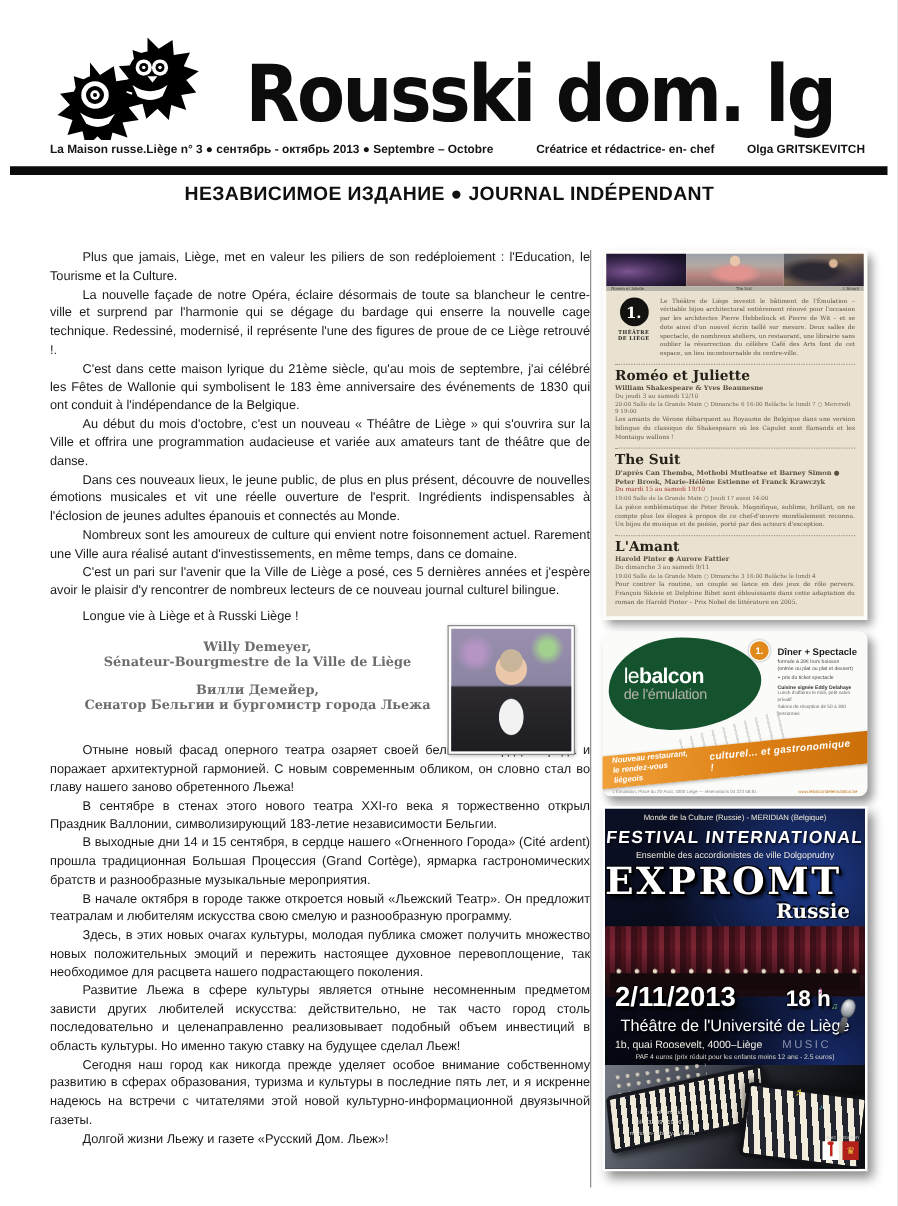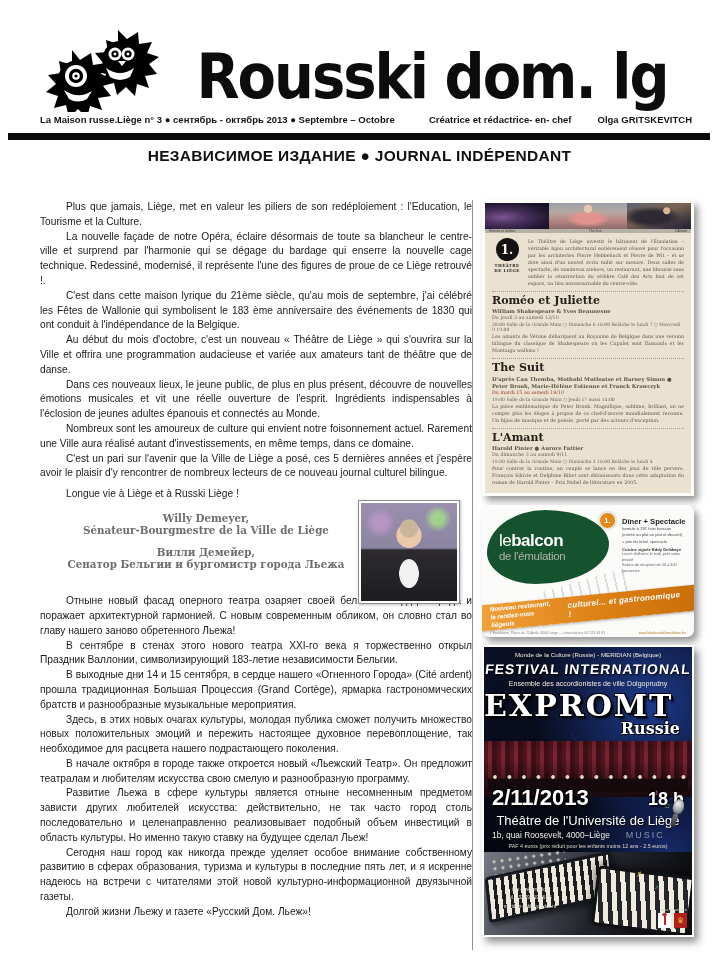--- a/index.html
+++ b/index.html
@@ -146,21 +146,21 @@
           linear-gradient(180deg,rgba(0,0,0,.15) 0%,rgba(0,0,0,0) 30%,rgba(0,0,0,.55) 85%),
           repeating-linear-gradient(90deg,#551520 0 4px,#7b2433 4px 8px,#40101a 8px 13px);}
   .pe-stage-floor{position:absolute;left:0;right:0;bottom:0;height:30%;
         background:linear-gradient(180deg,#2b1216,#180a0d);}
   .pe-musicians{position:absolute;bottom:5px;left:4px;right:4px;height:18px;
         background:
           radial-gradient(circle at 7px 3px,#e8ddc8 1.6px,rgba(0,0,0,0) 2.1px) 0 0/14.5px 18px repeat-x,
           linear-gradient(180deg,rgba(0,0,0,0) 4px,#15090c 5px);}
   .pe-datetime{position:relative;display:flex;align-items:baseline;padding:0 8px;
         margin-top:-12px;z-index:2;color:#fff;font-weight:bold;
-        text-shadow:2px 2px 2px #000,-1px -1px 1px #000;justify-content:space-between;}
+        text-shadow:2px 2px 2px #000,-1px -1px 1px #000;}
   .pe-date{font-size:22px;}
   .pe-time{font-size:18px;margin-left:40px;}
   .pe-venue{position:relative;font-size:13px;font-weight:normal;color:#fff;padding:2px 8px 0;
         text-shadow:1px 1px 2px #000;text-align:center;}
   .pe-addr-row{position:relative;display:flex;align-items:baseline;padding:2px 8px 0;}
   .pe-address{font-size:8.4px;color:#f2efe6;}
   .pe-music{margin-left:16px;font-size:9px;letter-spacing:2px;color:#8b93ad;}
   .pe-paf{position:relative;font-size:5.4px;color:#ded9cc;text-align:center;margin-top:3px;}
   .pe-accordion{position:relative;flex:1;margin-top:3px;
         background:linear-gradient(115deg,#757a85 0%,#4a4e58 28%,#23252c 55%,#0e0f13 85%);}
@@ -252,22 +252,22 @@
       <div>Willy Demeyer,</div>
       <div>Sénateur-Bourgmestre de la Ville de Liège</div>
       <div class="sig-ru">Вилли Демейер,</div>
       <div>Сенатор Бельгии и бургомистр города Льежа</div>
     </div>
 
     <div class="article-ru">
       <p>Отныне новый фасад оперного театра озаряет своей белизной сердце города и поражает архитектурной гармонией. С новым современным обликом, он словно стал во главу нашего заново обретенного Льежа!</p>
       <p>В сентябре в стенах этого нового театра XXI-го века я торжественно открыл Праздник Валлонии, символизирующий 183-летие независимости Бельгии.</p>
       <p>В выходные дни 14 и 15 сентября, в сердце нашего «Огненного Города» (Cité ardent) прошла традиционная Большая Процессия (Grand Cortège), ярмарка гастрономических братств и разнообразные музыкальные мероприятия.</p>
+      <p>В начале октября в городе также откроется новый «Льежский Театр». Он предложит театралам и любителям искусства свою смелую и разнообразную программу.</p>
       <p>Здесь, в этих новых очагах культуры, молодая публика сможет получить множество новых положительных  эмоций и пережить настоящее духовное перевоплощение, так необходимое для расцвета нашего подрастающего поколения.</p>
-      <p>В начале октября в городе также откроется новый «Льежский Театр». Он предложит театралам и любителям искусства свою смелую и разнообразную программу.</p>
       <p>Развитие Льежа в сфере культуры является отныне несомненным предметом зависти других любителей искусства: действительно, не так часто город столь последовательно и целенаправленно реализовывает подобный объем инвестиций в область культуры. Но именно такую ставку на будущее сделал Льеж!</p>
       <p>Сегодня наш город как никогда прежде уделяет особое внимание собственному развитию в сферах образования, туризма и культуры в последние пять лет, и я искренне надеюсь на встречи с читателями этой новой культурно-информационной двуязычной газеты.</p>
       <p>Долгой жизни Льежу и газете «Русский Дом.  Льеж»!</p>
     </div>
   </div>
 
   <div class="column-divider"></div>
 
   <div class="col-right">
 

